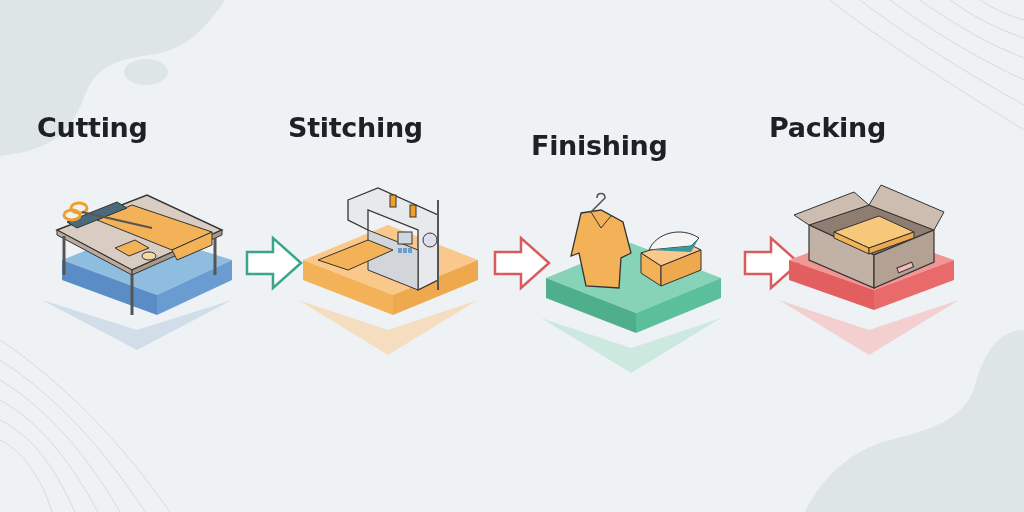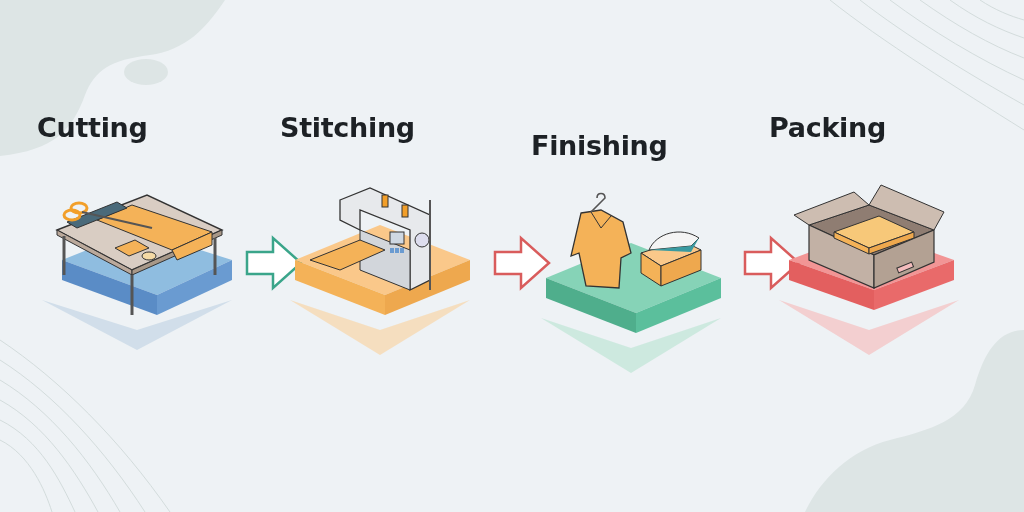--- a/index.html
+++ b/index.html
@@ -55,21 +55,21 @@
     <ellipse cx="42" cy="38" rx="8" ry="5" fill="none" stroke="#f29f2a" stroke-width="3"></ellipse>
     <line x1="45" y1="42" x2="115" y2="58" stroke="#555" stroke-width="2"></line>
     <ellipse cx="112" cy="86" rx="7" ry="4" fill="#f4d9a5" stroke="#333" stroke-width="1"></ellipse>
   </svg>
 </div>
 
 <svg class="arrow" style="left:243px;" viewBox="0 0 62 62">
   <path d="M4 20 L30 20 L30 6 L58 31 L30 56 L30 42 L4 42 Z" fill="#ffffff" stroke="#3aa58a" stroke-width="2.5" stroke-linejoin="miter"></path>
 </svg>
 
-<div class="stage" style="left:280px;">
+<div class="stage" style="left:288px;">
   <div class="stage-title">Stitching</div>
   <svg class="stage-art" viewBox="0 0 200 200">
     <path d="M100 140 L190 110 L100 165 L10 110 Z" fill="#f8d6a8" opacity="0.7" transform="translate(0,20)"></path>
     <path d="M15 90 L100 55 L190 90 L105 125 Z" fill="#fac88a"></path>
     <path d="M15 90 L15 110 L105 145 L105 125 Z" fill="#f4b258"></path>
     <path d="M105 125 L105 145 L190 110 L190 90 Z" fill="#eea84e"></path>
 
     <path d="M60 30 L90 18 L150 45 L150 110 L130 120 L130 60 L80 40 L80 60 L60 50 Z" fill="#e7e9ec" stroke="#333" stroke-width="1.3"></path>
     <path d="M80 60 L130 80 L130 120 L80 100 Z" fill="#d2d6db" stroke="#333" stroke-width="1"></path>
     <rect x="110" y="62" width="14" height="12" fill="#cfd8e2" stroke="#333" stroke-width="1"></rect>

